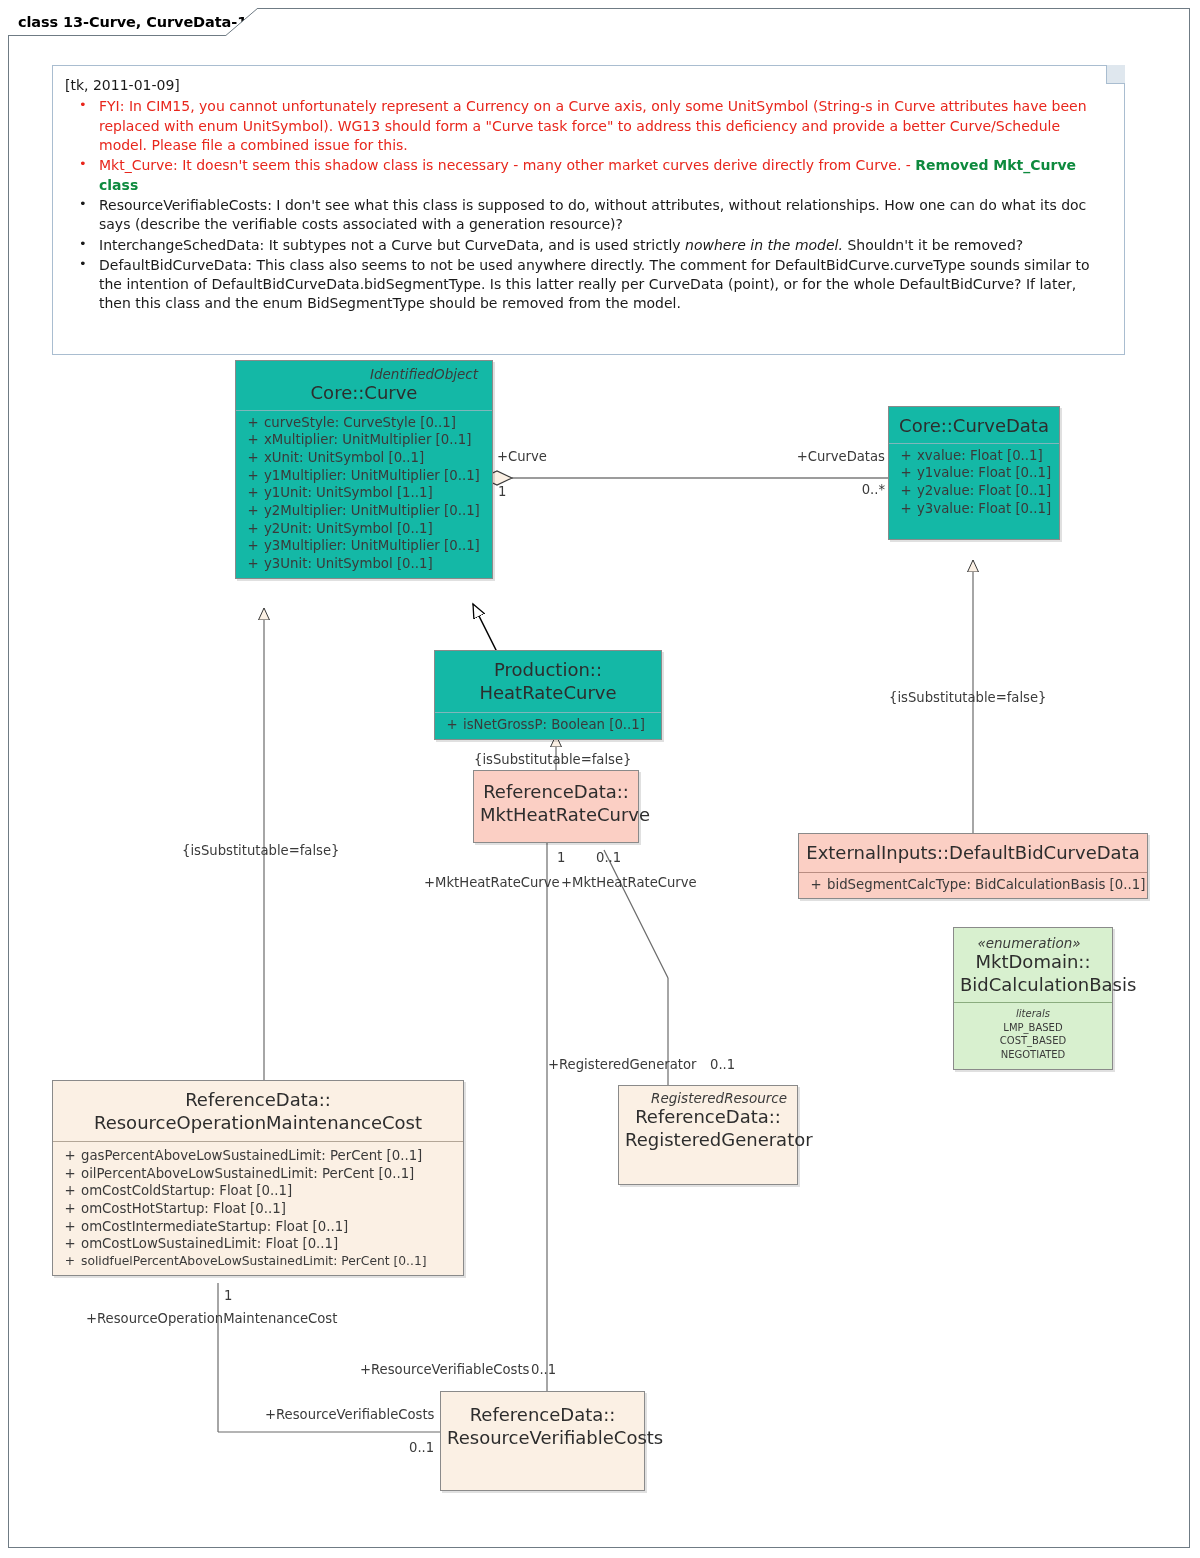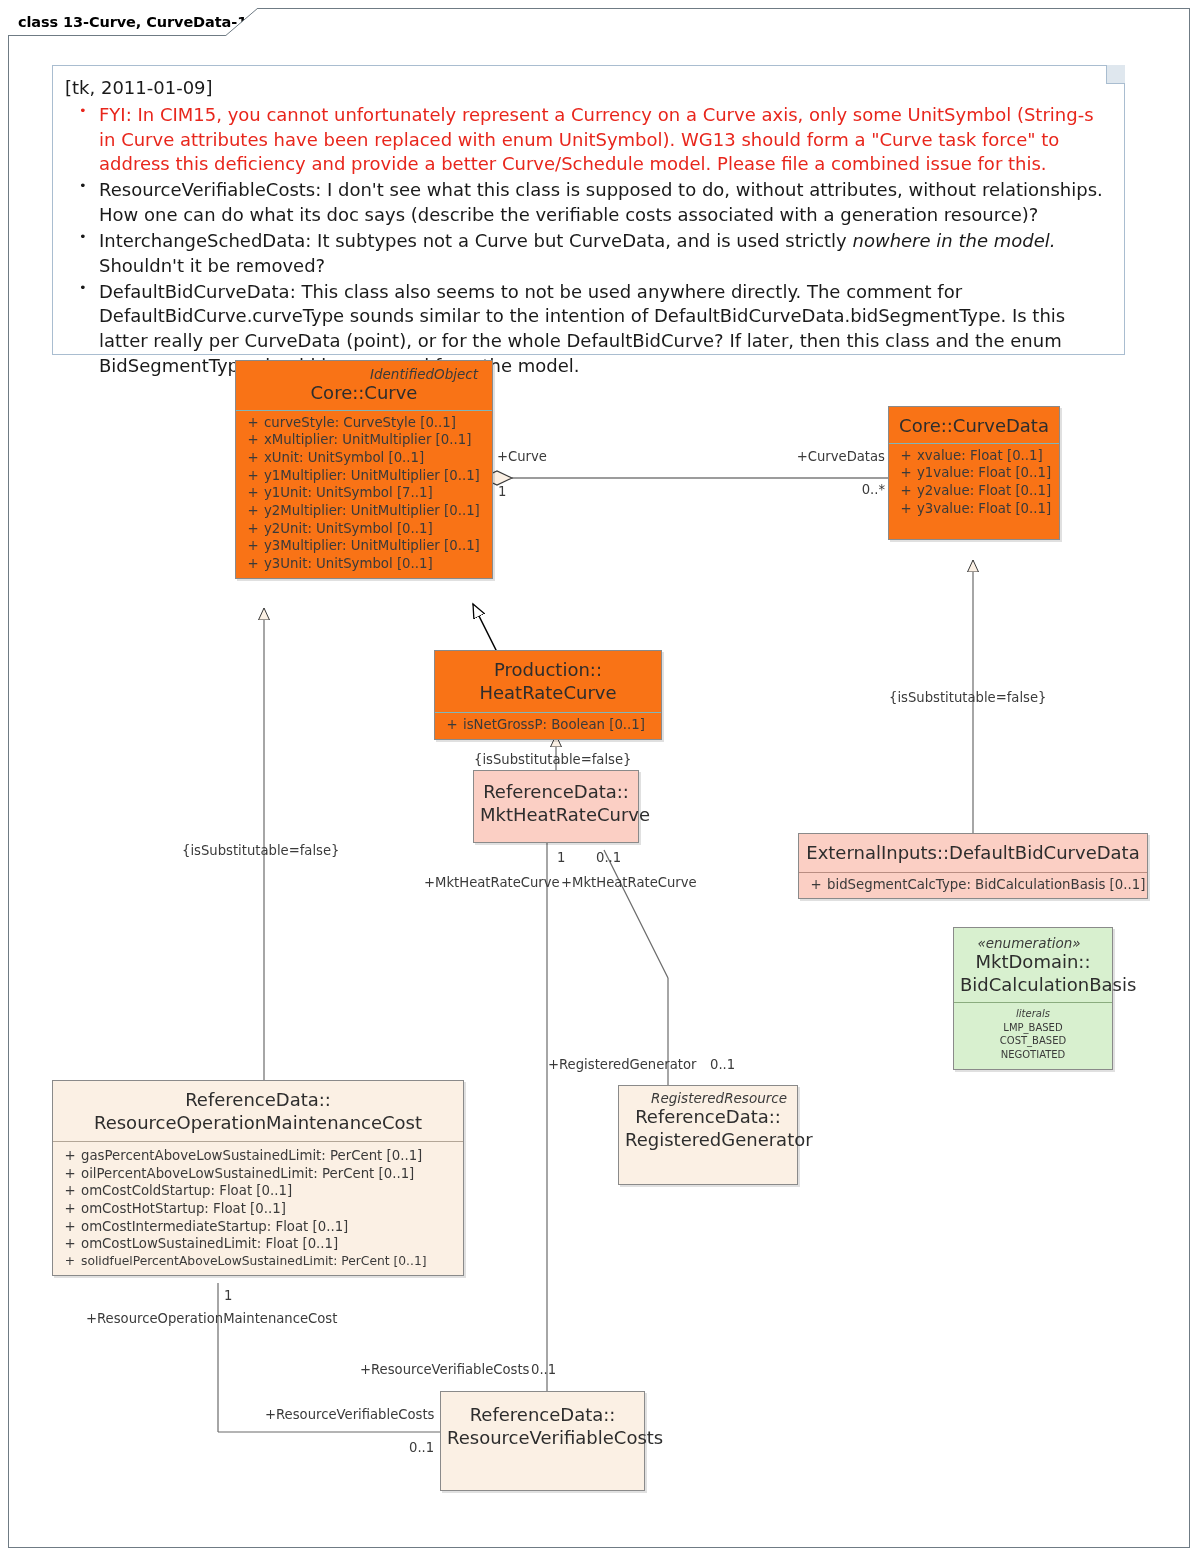--- a/index.html
+++ b/index.html
@@ -78,21 +78,21 @@
   .note-fold {
     position: absolute;
     right: -1px; top: -1px;
     width: 18px; height: 18px;
     background: #dfe7ee;
     border-left: 1px solid #a9bdd0;
     border-bottom: 1px solid #a9bdd0;
   }
   .note-body {
     padding: 10px 14px 0 12px;
-    font-size: 18px;
+    font-size: 14px;
     line-height: 1.38;
   }
   .note-head { color: #1a1a1a; margin-bottom: 2px; }
   .note-list { list-style: none; margin: 0; padding: 0; }
   .note-list li {
     position: relative;
     padding-left: 34px;
     margin-bottom: 1px;
     color: #1a1a1a;
   }
@@ -142,21 +142,21 @@
     color: #3a3a3a;
     white-space: nowrap;
     line-height: 1.33;
     padding-left: 2px;
   }
   .cls .attr .vis { display: inline-block; width: 22px; text-align: center; }
   .lit { font-size: 10px; text-align: center; color: #3a3a3a; line-height: 1.35; }
   .lit.title { font-style: italic; }
 
   
-  .cyan   { background: #f97316; }
+  .cyan   { background: #14b8a6; }
   .cyan .sep  { border-top-color: #7fb6bb; }
   .pink   { background: #fbcfc4; }
   .pink .sep  { border-top-color: #b98d82; }
   .cream  { background: #fbf0e4; }
   .cream .sep { border-top-color: #b3a697; }
   .green  { background: #d8f0cf; }
   .green .sep { border-top-color: #8aac7e; }
 
   
   .lbl {
@@ -214,39 +214,40 @@
     <line x1="218" y1="1283" x2="218" y2="1432" stroke="#6b6b6b" stroke-width="1.2"></line>
     <line x1="218" y1="1432" x2="440" y2="1432" stroke="#6b6b6b" stroke-width="1.2"></line>
   </svg>
 
   <div class="note">
     <div class="note-fold"></div>
     <div class="note-body">
       <div class="note-head">[tk, 2011-01-09]</div>
       <ul class="note-list">
         <li class="red"><span>FYI: In CIM15, you cannot unfortunately represent a Currency on a Curve axis, only some UnitSymbol (String-s in Curve attributes have been replaced with enum UnitSymbol). WG13 should form a "Curve task force" to address this deficiency and provide a better Curve/Schedule model. Please file a combined issue for this.</span></li>
+        <li class="red"><span>Mkt_Curve: It doesn't seem this shadow class is necessary - many other market curves derive directly from Curve. - </span><span class="green-bold">Removed Mkt_Curve class</span></li>
         <li><span>ResourceVerifiableCosts: I don't see what this class is supposed to do, without attributes, without relationships. How one can do what its doc says (describe the verifiable costs associated with a generation resource)?</span></li>
         <li><span>InterchangeSchedData: It subtypes not a Curve but CurveData, and is used strictly </span><span class="ital">nowhere in the model.</span><span> Shouldn't it be removed?</span></li>
         <li><span>DefaultBidCurveData: This class also seems to not be used anywhere directly. The comment for DefaultBidCurve.curveType sounds similar to the intention of DefaultBidCurveData.bidSegmentType. Is this latter really per CurveData (point), or for the whole DefaultBidCurve? If later, then this class and the enum BidSegmentType should be removed from the model.</span></li>
       </ul>
     </div>
   </div>
 
   <div class="cls cyan" style="left:235px; top:360px; width:258px;">
     <div class="hdr">
       <div class="stereo">IdentifiedObject</div>
       <div class="name">Core::Curve</div>
     </div>
     <div class="sep"></div>
     <div class="attrs">
       <div class="attr"><span class="vis">+</span><span>curveStyle: CurveStyle [0..1]</span></div>
       <div class="attr"><span class="vis">+</span><span>xMultiplier: UnitMultiplier [0..1]</span></div>
       <div class="attr"><span class="vis">+</span><span>xUnit: UnitSymbol [0..1]</span></div>
       <div class="attr"><span class="vis">+</span><span>y1Multiplier: UnitMultiplier [0..1]</span></div>
-      <div class="attr"><span class="vis">+</span><span>y1Unit: UnitSymbol [7..1]</span></div>
+      <div class="attr"><span class="vis">+</span><span>y1Unit: UnitSymbol [1..1]</span></div>
       <div class="attr"><span class="vis">+</span><span>y2Multiplier: UnitMultiplier [0..1]</span></div>
       <div class="attr"><span class="vis">+</span><span>y2Unit: UnitSymbol [0..1]</span></div>
       <div class="attr"><span class="vis">+</span><span>y3Multiplier: UnitMultiplier [0..1]</span></div>
       <div class="attr"><span class="vis">+</span><span>y3Unit: UnitSymbol [0..1]</span></div>
     </div>
   </div>
 
   <div class="cls cyan" style="left:888px; top:406px; width:172px;">
     <div class="hdr" style="padding-top:8px;">
       <div class="name">Core::CurveData</div>

